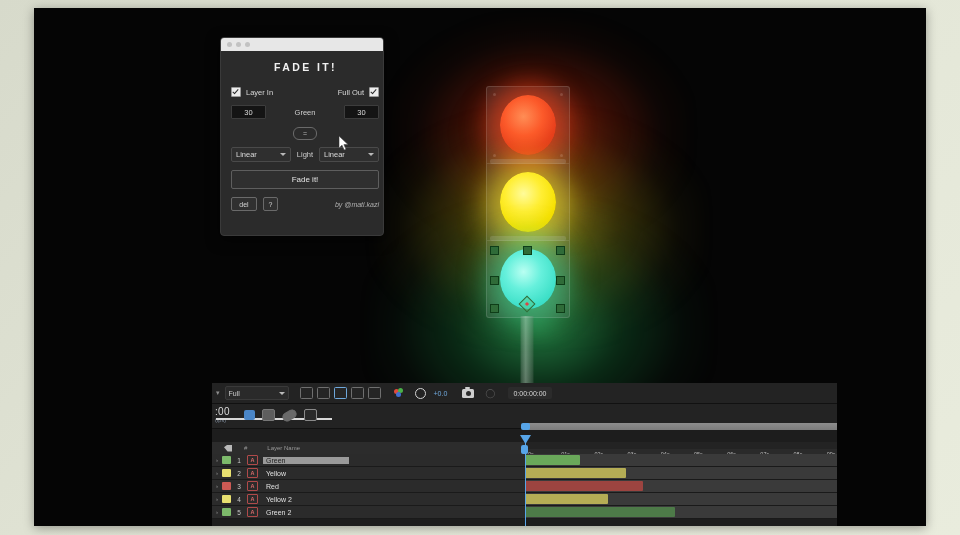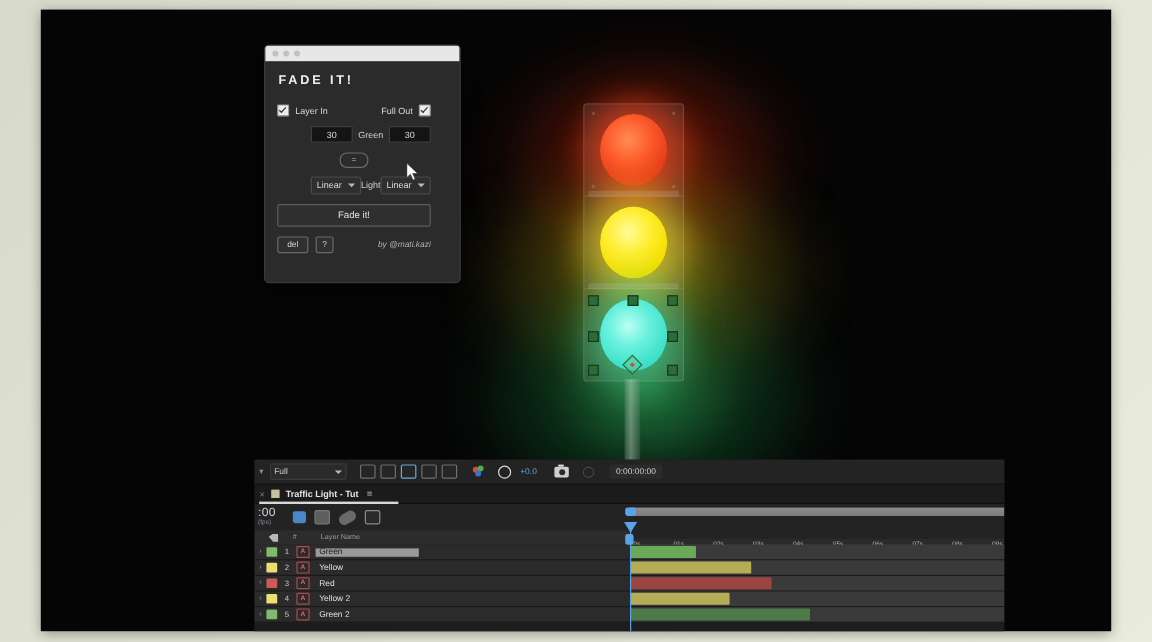--- a/index.html
+++ b/index.html
@@ -63,30 +63,30 @@
     width:10px;height:10px;border:1.5px solid #2f6b38;background:rgba(90,190,120,.35);}
   .sel-anchor:after{content:"";position:absolute;left:50%;top:50%;transform:translate(-50%,-50%);
     width:3px;height:3px;background:#d44;}
 
   
   .fade-panel{position:absolute;left:186px;top:29px;width:162px;height:197px;
     background:#2b2b2b;border:1px solid #3a3a3a;border-radius:4px;overflow:hidden;
     box-shadow:0 4px 14px rgba(0,0,0,.6);}
   .fp-titlebar{height:13px;background:#e7e7e7;display:flex;align-items:center;padding-left:6px;gap:4px;}
   .fp-dot{width:5px;height:5px;border-radius:50%;background:#c2c2c2;}
-  .fp-body{padding:8px 24px 6px 10px;color:#e2e2e2;}
+  .fp-body{padding:8px 4px 6px 10px;color:#e2e2e2;text-align:center;}
   .fp-title{font-size:10.5px;font-weight:bold;letter-spacing:2.4px;color:#f0f0f0;margin:2px 0 14px 1px;}
   .fp-row{display:flex;align-items:center;margin-bottom:8px;}
   .fp-checkrow{justify-content:space-between;}
   .fp-chk{display:flex;align-items:center;gap:5px;font-size:7.5px;color:#d8d8d8;}
   .chkbox{width:8px;height:8px;border:1px solid #9a9a9a;background:#ececec;border-radius:1px;
     position:relative;}
   .chkbox:after{content:"";position:absolute;left:2px;top:0px;width:2px;height:5px;
     border:solid #2b2b2b;border-width:0 1.3px 1.3px 0;transform:rotate(42deg);}
-  .fp-numrow{justify-content:space-between;align-items:center;margin-left:28px;}
+  .fp-numrow{justify-content:space-between;align-items:center;}
   .num-in{width:33px;height:12px;background:#141414;border:1px solid #3d3d3d;border-radius:1px;
     color:#dcdcdc;font-size:7.5px;display:flex;align-items:center;justify-content:center;}
   .fp-lbl{font-size:7.5px;color:#cfcfcf;}
   .pill{width:22px;height:11px;border:1px solid #6a6a6a;border-radius:6px;margin:0 auto;
     display:flex;align-items:center;justify-content:center;font-size:7px;color:#b8b8b8;}
   .fp-pillrow{justify-content:center;margin-bottom:7px;position:relative;}
   .sel-drop{width:50px;height:13px;background:#2f2f2f;border:1px solid #4a4a4a;border-radius:2px;
     display:flex;align-items:center;justify-content:space-between;padding:0 4px;
     font-size:7.5px;color:#dadada;}
   .caret{width:0;height:0;border-left:3px solid transparent;border-right:3px solid transparent;
@@ -302,26 +302,20 @@
           <span class="tb-sw-dot" style="left:4px;top:0;background:#4ab04a"></span>
           <span class="tb-sw-dot" style="left:2px;top:4px;background:#3f6fd0"></span>
         </div>
         <div class="tb-gear"></div>
         <span class="tb-plus">+0.0</span>
         <div class="tb-cam"></div>
         <span class="tb-link">◯</span>
         <div class="tb-tc">0:00:00:00</div>
       </div>
 
-      <div class="ae-tabbar">
-        <span class="tab-x">✕</span>
-        <span class="tab-swatch"></span>
-        <span class="tab-name">Traffic Light - Tut</span>
-        <span class="tab-menu">≡</span>
-      </div>
       <div class="tab-underline"></div>
 
       <div class="ae-header">
         <div class="hdr-tc">
           <div class="big">:00</div>
           <div class="small">(fps)</div>
         </div>
         <div class="hdr-ic">
           <div class="hi blue"></div>
           <div class="hi grey"></div>

